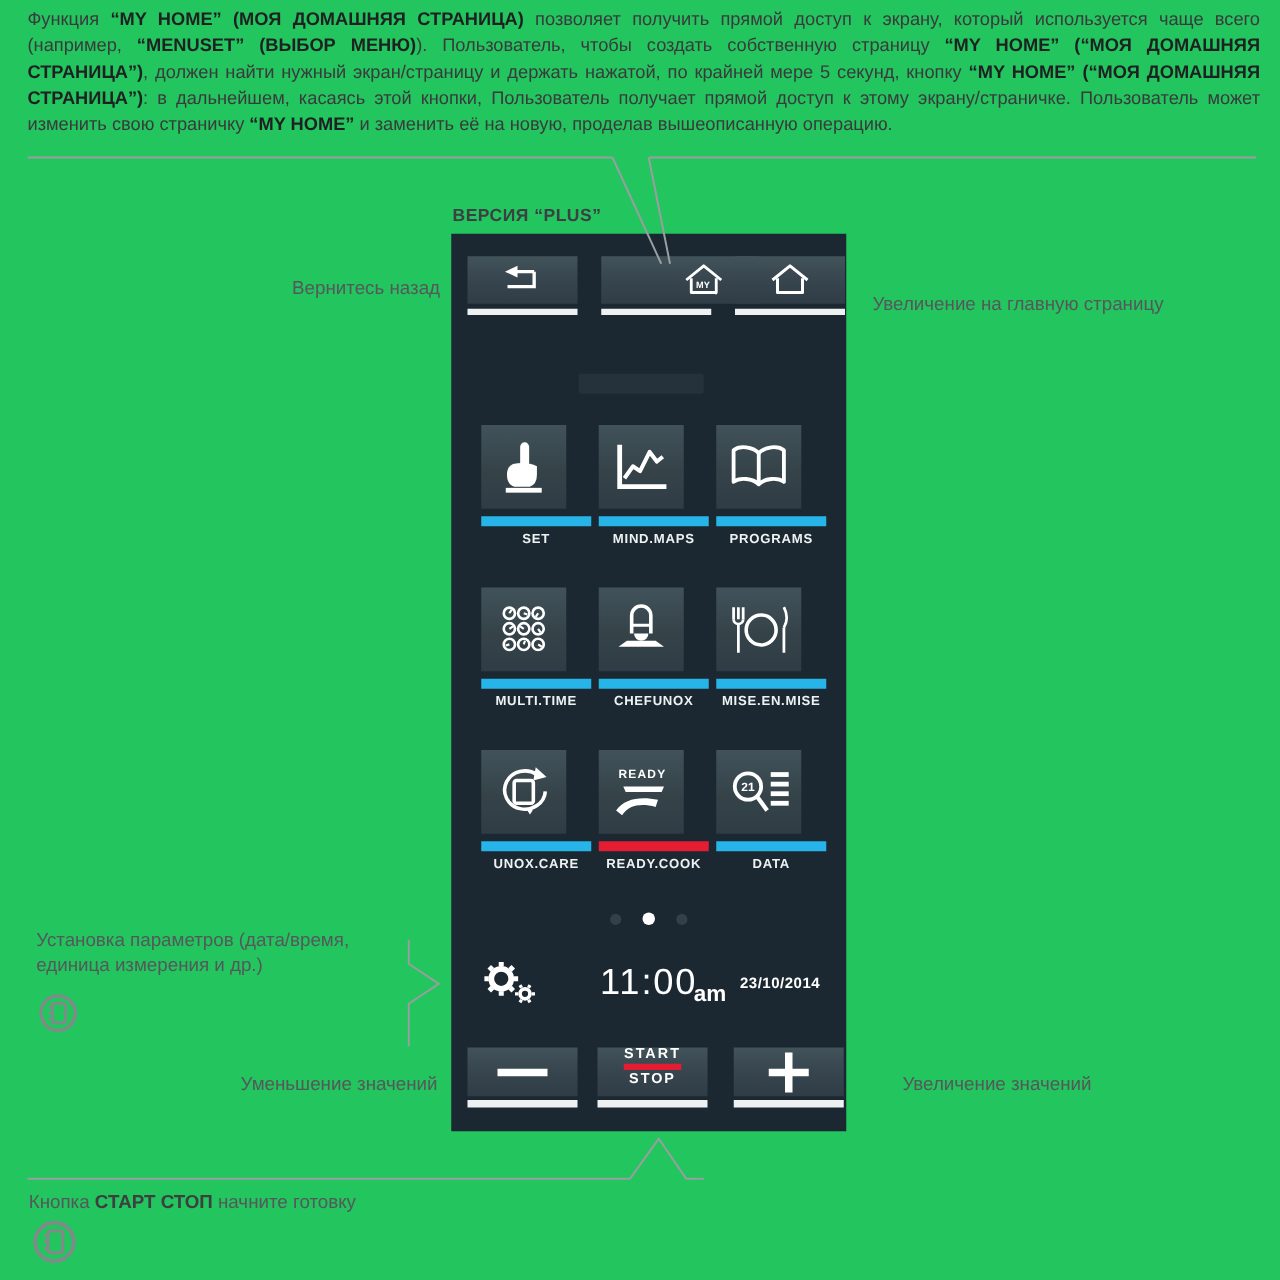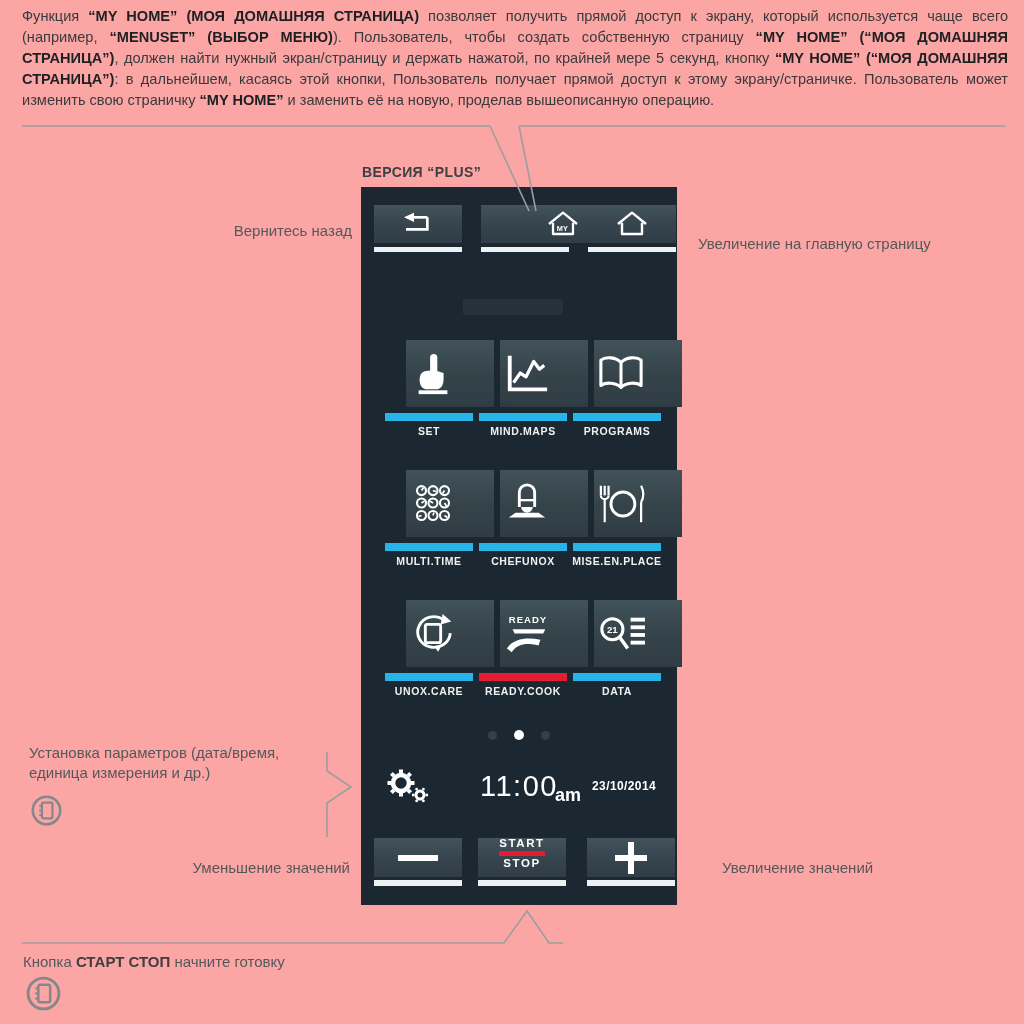--- a/index.html
+++ b/index.html
@@ -1,16 +1,16 @@
 <!DOCTYPE html>
 <html><head>
 <meta charset="utf-8">
 <style>
   html,body{margin:0;padding:0;background:#fff;}
-  .page{position:relative;width:1024px;height:1024px;background:#fca5a5;
+  .page{position:relative;width:1024px;height:1024px;background:#22c55e;
         font-family:"Liberation Sans",sans-serif;overflow:hidden;}
 
   
   .intro{position:absolute;left:22px;top:6px;width:986px;margin:0;
          font-size:14.6px;line-height:21px;color:#3a3a3c;text-align:justify;}
   .intro .b{font-weight:bold;color:#1f2022;}
 
   
   .callouts{position:absolute;left:0;top:0;width:1024px;height:1024px;
             pointer-events:none;z-index:30;}
@@ -24,23 +24,23 @@
   .pbtn{position:absolute;width:88px;height:38px;
         background:linear-gradient(180deg,#42535a 0%,#36444d 55%,#303d46 100%);
         display:flex;align-items:center;justify-content:center;}
   .pbar{position:absolute;width:88px;height:5px;background:#eef1f1;}
   .pbtn svg{width:46px;height:32px;display:block;}
 
   .ghost{position:absolute;left:102px;top:112px;width:100px;height:16px;
          background:rgba(255,255,255,0.05);border-radius:2px;}
 
   .cell{position:absolute;width:88px;}
-  .tile{width:88px;height:67px;
+  .tile{width:68px;height:67px;
         background:linear-gradient(180deg,#41525a 0%,#354349 55%,#2f3c45 100%);
-        display:flex;align-items:center;margin-left:21px;}
+        display:flex;align-items:center;justify-content:center;}
   .tile svg{width:54px;height:46px;display:block;}
   .tile-bar{position:absolute;left:0;top:73px;width:88px;height:8px;}
   .tile-bar.cyan{background:#27b4e8;}
   .tile-bar.red{background:#e41d33;}
   .tile-label{position:absolute;left:-10px;top:85px;width:108px;text-align:center;
               color:#eef1f1;font-size:10.5px;font-weight:bold;letter-spacing:.6px;
               white-space:nowrap;}
 
   .dots{position:absolute;left:0;top:543px;width:316px;display:flex;
         justify-content:center;gap:17px;align-items:center;}
@@ -218,21 +218,21 @@
                 </g>
                 <circle cx="30" cy="24" r="12.5" stroke-width="3"></circle>
                 <g stroke-width="2.3">
                   <path d="M49 5 c3 6 3 12 0 17"></path>
                   <line x1="49" y1="22" x2="49" y2="43"></line>
                 </g>
               </svg>
             </span>
           </div>
           <div class="tile-bar cyan"></div>
-          <div class="tile-label">MISE.EN.PLACE</div>
+          <div class="tile-label">MISE.EN.MISE</div>
         </div>
         <div class="cell" style="left: 24px; top: 413px;">
           <div class="tile">
             <span>
               <svg viewBox="0 0 56 48" fill="none" stroke="#fff">
                 <rect x="20" y="14" width="16" height="19" rx="2" stroke-width="3"></rect>
                 <path d="M39 9 a17 16 0 1 0 7 14" stroke-width="3"></path>
                 <polygon points="38,3 47,11 36,14" fill="#fff" stroke="none"></polygon>
                 <path d="M31 39 l2.2 3.4 l2.2 -3.4 l-2.2 -3.4 z" fill="#fff" stroke="none"></path>
               </svg>

